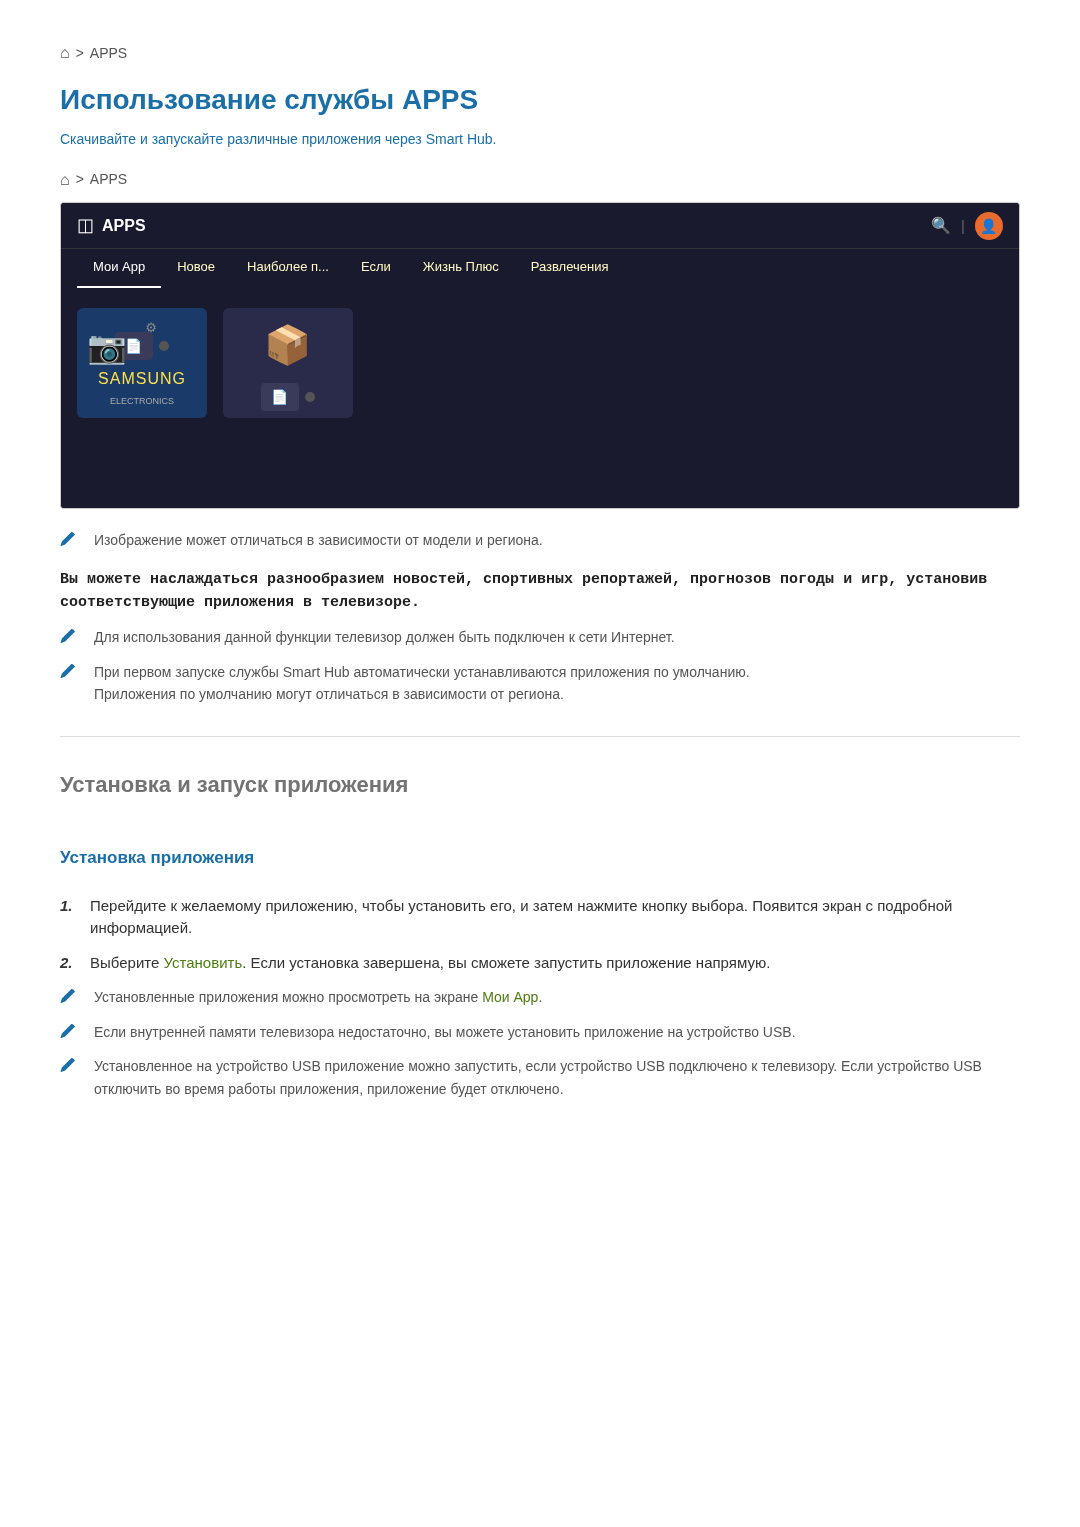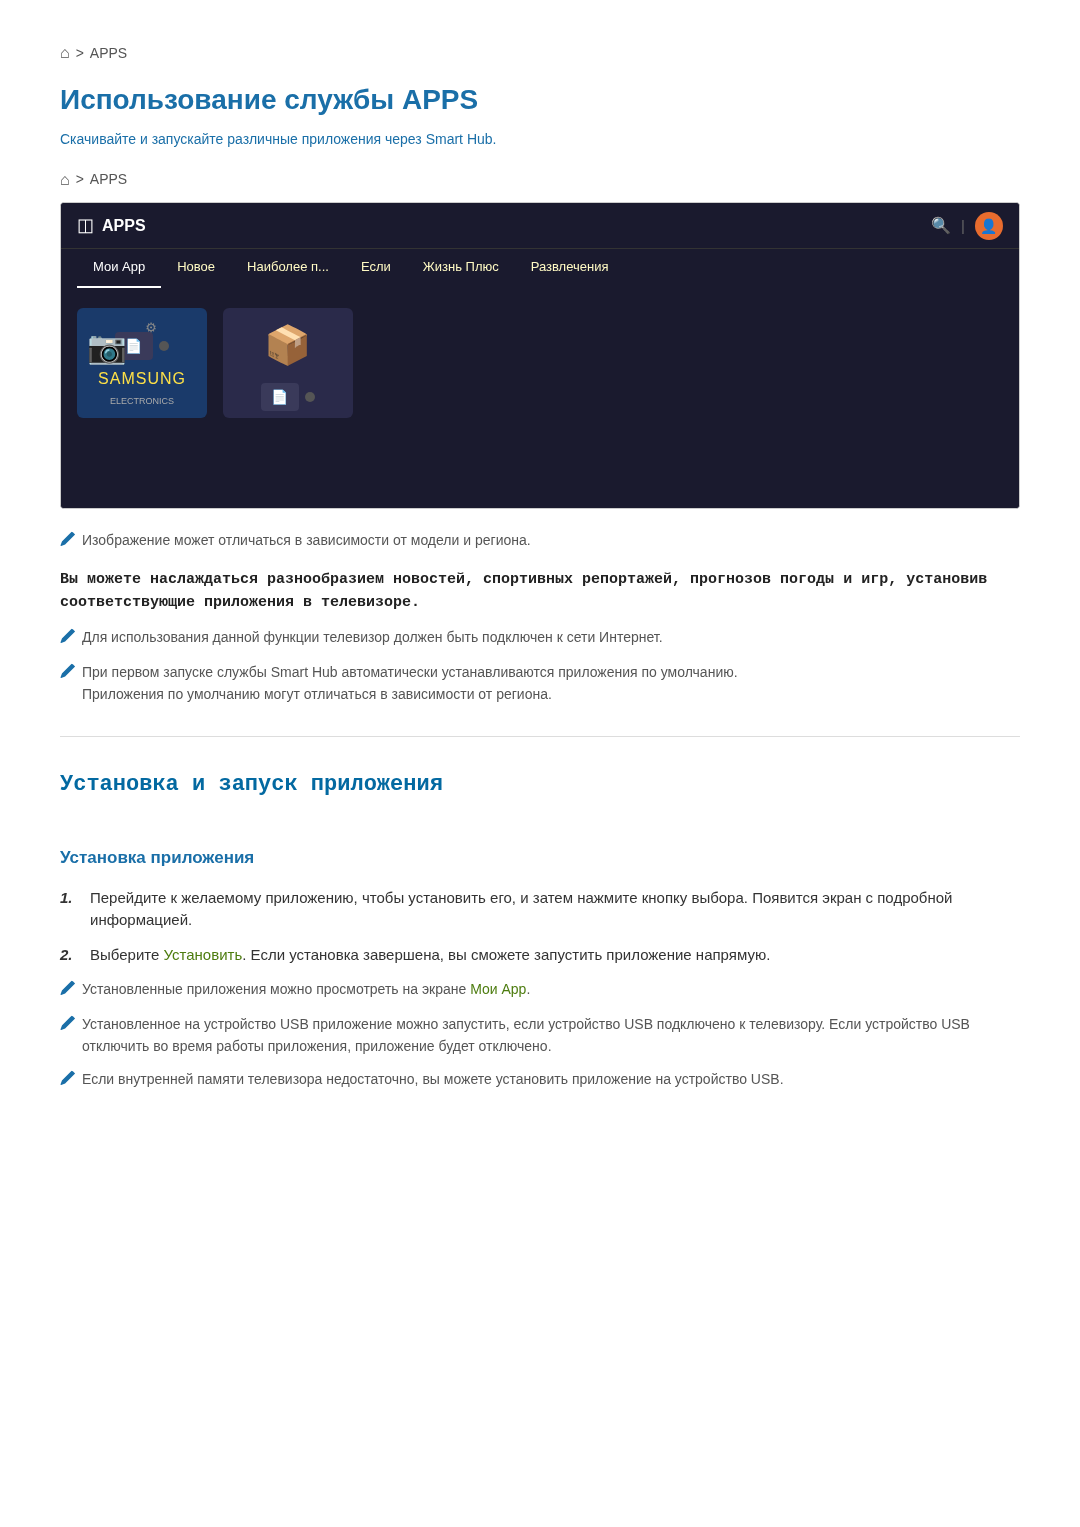--- a/index.html
+++ b/index.html
@@ -185,21 +185,21 @@
       border-radius: 50%;
       width: 10px;
       height: 10px;
       display: inline-block;
     }
 
     
     .note-row {
       display: flex;
       align-items: flex-start;
-      gap: 6px;
+      gap: 18px;
       margin-bottom: 10px;
       color: #555;
       font-size: 14px;
     }
 
     .note-icon {
       flex-shrink: 0;
       margin-top: 2px;
     }
 
@@ -219,30 +219,29 @@
 
     .section-divider {
       border: none;
       border-top: 1px solid #ddd;
       margin: 30px 0;
     }
 
     h2.section-title {
       font-size: 22px;
       font-weight: 600;
-      color: #0369a1;
+      color: #737373;
       margin-bottom: 8px;
-      font-family: Liberation Mono, monospace;
     }
 
     h3.subsection-title {
       font-size: 17px;
       font-weight: 600;
       color: #1a6fa8;
-      margin-bottom: 16px;
+      margin-bottom: 24px;
       margin-top: 10px;
     }
 
     .numbered-list {
       list-style: none;
       padding: 0;
     }
 
     .numbered-list li {
       display: flex;
@@ -419,29 +418,29 @@
       <span>Установленные приложения можно просмотреть на экране </span><a class="link-text" href="#">Мои App</a><span>.</span>
     </span>
   </div>
 
   <div class="note-row">
     <span class="note-icon">
       <svg class="pen-svg" viewBox="0 0 16 16" fill="#1a6fa8" xmlns="http://www.w3.org/2000/svg">
         <path d="M12.146 1.146a.5.5 0 0 1 .708 0l2 2a.5.5 0 0 1 0 .708l-9.5 9.5a.5.5 0 0 1-.168.11l-4 1.5a.5.5 0 0 1-.65-.65l1.5-4a.5.5 0 0 1 .11-.168l9.5-9.5z"></path>
       </svg>
     </span>
-    <span>Установленное на устройство USB приложение можно запустить, если устройство USB подключено к телевизору. Если устройство USB отключить во время работы приложения, приложение будет отключено.</span>
+    <span>Если внутренней памяти телевизора недостаточно, вы можете установить приложение на устройство USB.</span>
   </div>
 
   <div class="note-row">
     <span class="note-icon">
       <svg class="pen-svg" viewBox="0 0 16 16" fill="#1a6fa8" xmlns="http://www.w3.org/2000/svg">
         <path d="M12.146 1.146a.5.5 0 0 1 .708 0l2 2a.5.5 0 0 1 0 .708l-9.5 9.5a.5.5 0 0 1-.168.11l-4 1.5a.5.5 0 0 1-.65-.65l1.5-4a.5.5 0 0 1 .11-.168l9.5-9.5z"></path>
       </svg>
     </span>
-    <span>Если внутренней памяти телевизора недостаточно, вы можете установить приложение на устройство USB.</span>
+    <span>Установленное на устройство USB приложение можно запустить, если устройство USB подключено к телевизору. Если устройство USB отключить во время работы приложения, приложение будет отключено.</span>
   </div>
 
 
 </div>
 
 
 
 
 </body></html>

